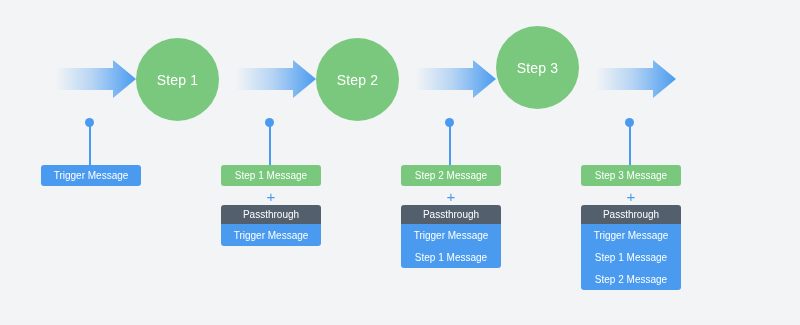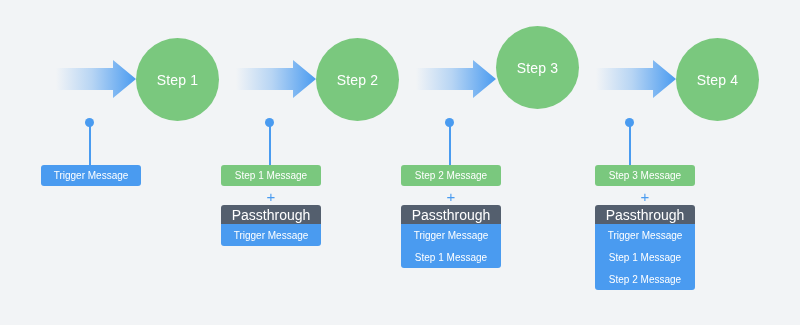--- a/index.html
+++ b/index.html
@@ -110,21 +110,21 @@
   .passthrough-card {
     border-radius: 3px;
     overflow: hidden;
     display: flex;
     flex-direction: column;
   }
   .passthrough-header {
     height: 19px;
     background: #545f6e;
     color: #ffffff;
-    font-size: 14px;
+    font-size: 10px;
     display: flex;
     align-items: center;
     justify-content: center;
     white-space: nowrap;
   }
   .passthrough-row {
     height: 22px;
     background: #4a9bf0;
     color: #ffffff;
     font-size: 10px;
@@ -220,28 +220,25 @@
         <defs>
           <linearGradient id="arrowgrad-3" x1="0" y1="0" x2="1" y2="0">
             <stop offset="0%" stop-color="#4a9bf0" stop-opacity="0"></stop>
             <stop offset="45%" stop-color="#4a9bf0" stop-opacity="0.35"></stop>
             <stop offset="100%" stop-color="#4a9bf0" stop-opacity="1"></stop>
           </linearGradient>
         </defs>
         <path d="M0,9 L57,9 L57,1 L80,20 L57,39 L57,31 L0,31 Z" fill="url(#arrowgrad-3)"></path>
       </svg>
     </div>
-    <div class="step-circle" style="left: 676px; top: 38px; width: 83px; height: 83px;">
-      <span class="step-circle-label">Step 4</span>
-    </div>
     <div class="connector" style="left: 625px; top: 118px; height: 47px;">
       <div class="connector-stem" style="height: 43px;"></div>
       <div class="connector-dot"></div>
     </div>
-    <div class="msg-group" style="left: 595px; top: 165px; width: 100px;">
+    <div class="msg-group" style="left: 581px; top: 165px; width: 100px;">
       <div class="msg-box green">Step 3 Message</div>
       <div class="plus-sign">+</div>
       <div class="passthrough-card">
         <div class="passthrough-header">Passthrough</div>
         <div class="passthrough-row">Trigger Message</div>
         <div class="passthrough-row">Step 1 Message</div>
         <div class="passthrough-row">Step 2 Message</div>
       </div>
     </div>
   </div>

